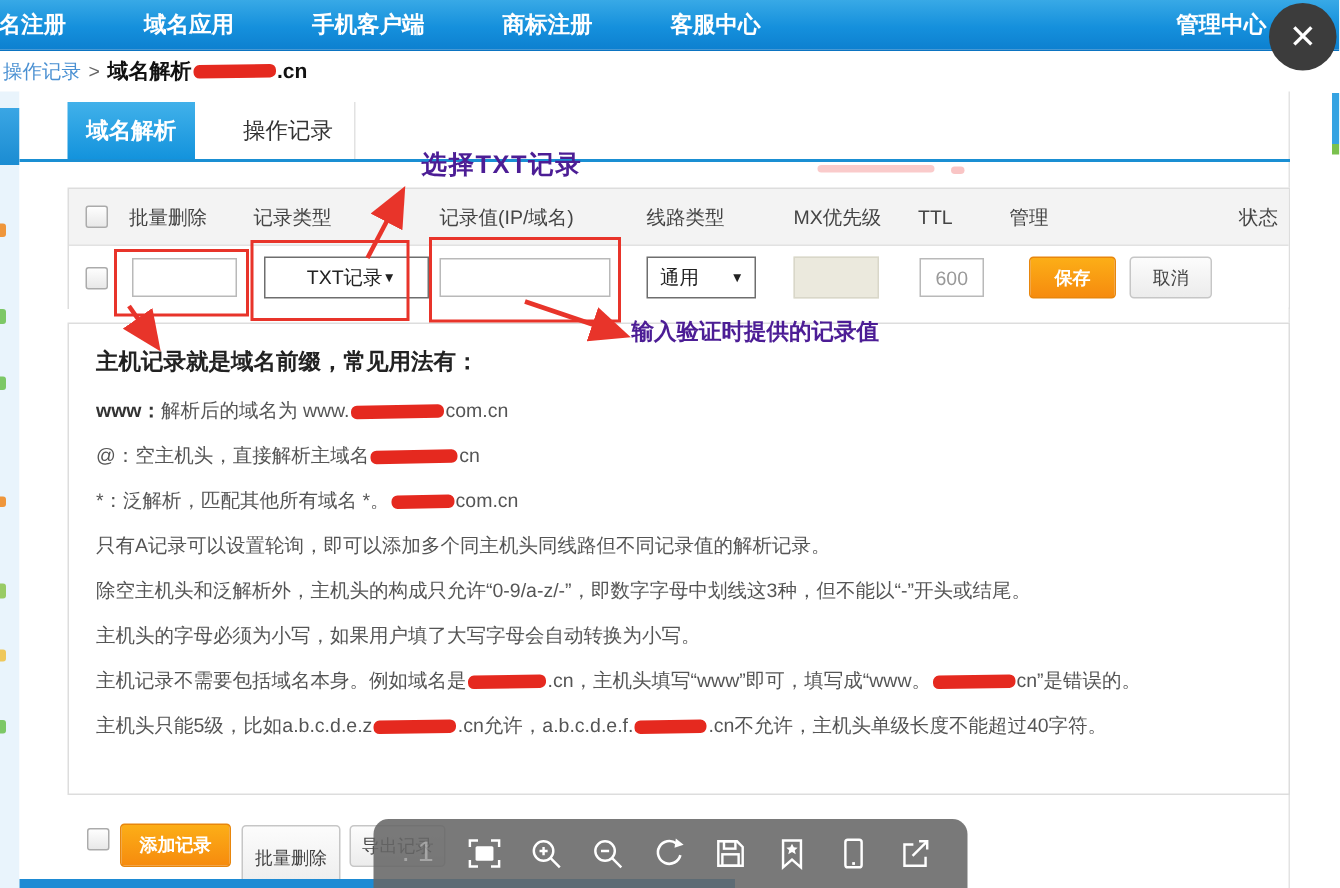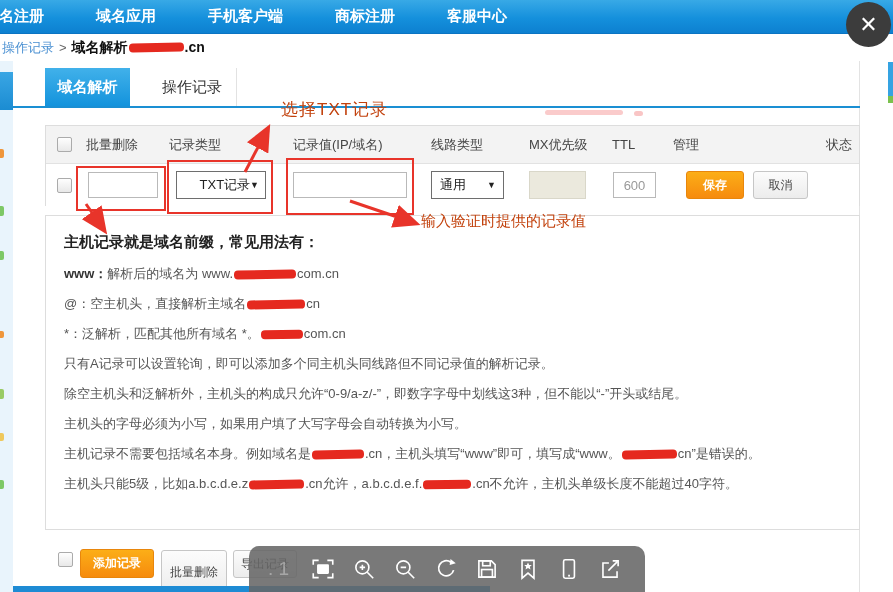--- a/index.html
+++ b/index.html
@@ -73,21 +73,21 @@
       background:linear-gradient(180deg,#fefefe,#e8e8e8);display:inline-block;cursor:pointer;}
 
   .txt-input{height:24px;border:1px solid #b9b9b9;background:#fff;font-size:13px;
              padding:0 4px;box-sizing:content-box;}
   .in-host{width:60px;margin-left:2px;}
   .in-value{width:104px;}
   .in-ttl{width:33px;margin-left:1px;color:#999;text-align:center;}
   .sel{height:28px;border:1px solid #6e6e6e;background:#fff;display:flex;align-items:center;
        font-size:13px;color:#222;box-sizing:border-box;cursor:pointer;}
   .sel .sel-caret{font-size:9px;color:#222;}
-  .sel-type{width:90px;margin-left:7px;justify-content:flex-end;padding-right:6px;}
+  .sel-type{width:110px;margin-left:7px;justify-content:flex-end;padding-right:21px;}
   .sel-line{width:73px;justify-content:space-between;padding:0 7px 0 8px;}
   .mx-box{width:55px;height:26px;background:#ebe9dd;border:1px solid #d9d7c9;}
 
   .btn{display:inline-flex;align-items:center;justify-content:center;border-radius:3px;
        font-size:12px;cursor:pointer;box-sizing:border-box;}
   .btn-orange{background:linear-gradient(180deg,#fcae17,#f68b0e);color:#fff;font-weight:bold;
               border:1px solid #e8860c;}
   .btn-gray{background:linear-gradient(180deg,#fcfcfc,#ececec);border:1px solid #c6c6c6;color:#444;}
   .btn-save{width:58px;height:28px;margin-left:13px;}
   .btn-cancel{width:55px;height:28px;margin-left:9px;}
@@ -113,41 +113,45 @@
           padding:0 22px 0 12px;box-sizing:border-box;z-index:40;}
   .viewer .page-ind{color:rgba(255,255,255,.35);font-size:19px;margin-right:6px;}
   .vicon{width:26px;height:26px;display:flex;align-items:center;justify-content:center;cursor:pointer;}
   .vicon svg{display:block;}
 
   
   .redbox{position:absolute;border:2px solid #e8342a;z-index:30;pointer-events:none;}
   .rb1{left:76px;top:166px;width:86px;height:41px;}
   .rb2{left:167px;top:160px;width:102px;height:50px;}
   .rb3{left:286px;top:158px;width:124px;height:53px;}
-  .redtext{position:absolute;color:#c2410c;font-weight:normal;z-index:31;white-space:nowrap;}
+  .redtext{position:absolute;color:#4c1d95;font-weight:bold;z-index:31;white-space:nowrap;}
   .rt1{left:281px;top:98px;font-size:17px;letter-spacing:1px;}
   .rt2{left:110px;top:217px;font-size:15px;}
   .rt3{left:421px;top:212px;font-size:15px;}
   .pinkline{position:absolute;left:545px;top:110px;width:78px;height:5px;border-radius:3px;
             background:rgba(243,140,140,.45);z-index:29;}
   .pinkdot{position:absolute;left:634px;top:111px;width:9px;height:5px;border-radius:3px;
            background:rgba(243,140,140,.5);z-index:29;}
   .arrows{position:absolute;left:0;top:0;width:893px;height:592px;z-index:32;pointer-events:none;}
 </style>
 </head>
 <body>
 
 <div class="page">
 
   <div class="topnav">
     <span class="nav-item">域名注册</span>
     <span class="nav-item">域名应用</span>
     <span class="nav-item">手机客户端</span>
     <span class="nav-item">商标注册</span>
     <span class="nav-item">客服中心</span>
+    <span class="nav-right">
+      <span>管理中心</span>
+      <span class="caret">▼</span>
+    </span>
   </div>
 
   <div class="close-btn">
     <span>✕</span>
   </div>
 
   <div class="breadcrumb">
     <span class="bc-link">操作记录</span>
     <span class="bc-sep">&gt;</span>
     <span class="bc-title">

